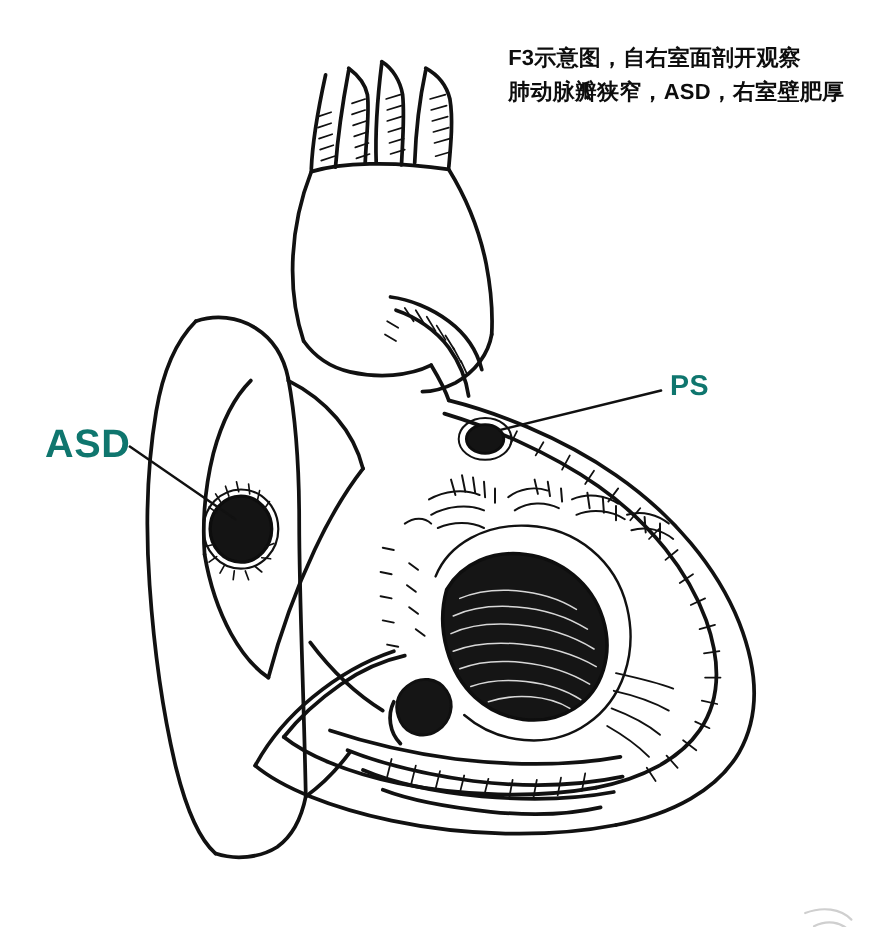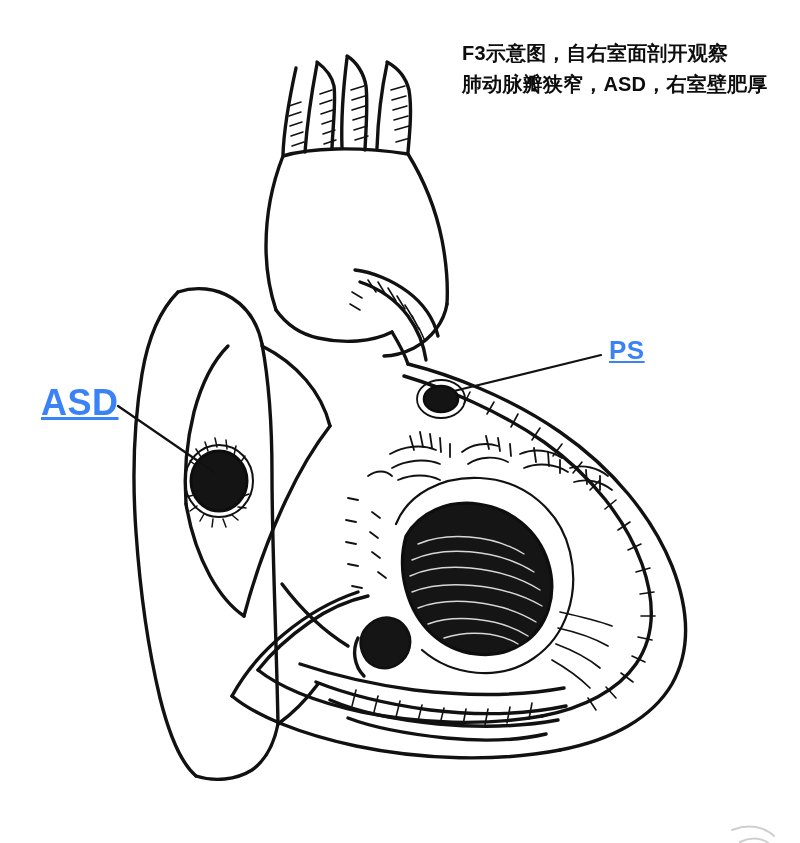--- a/index.html
+++ b/index.html
@@ -31,22 +31,21 @@
     font-weight: bold;
     line-height: 1.55;
     color: #0d0d0d;
     letter-spacing: 0.2px;
     white-space: pre-line;
   }
   .anno-label {
     position: absolute;
     font-family: "Liberation Sans", sans-serif;
     font-weight: bold;
-    color: #3b82f6;
-    text-decoration: underline;
+    color: #0f766e;
   }
   #label-asd {
     left: 41px;
     top: 358px;
     font-size: 36px;
     letter-spacing: 0.5px;
   }
   #label-ps {
     left: 609px;
     top: 311px;

